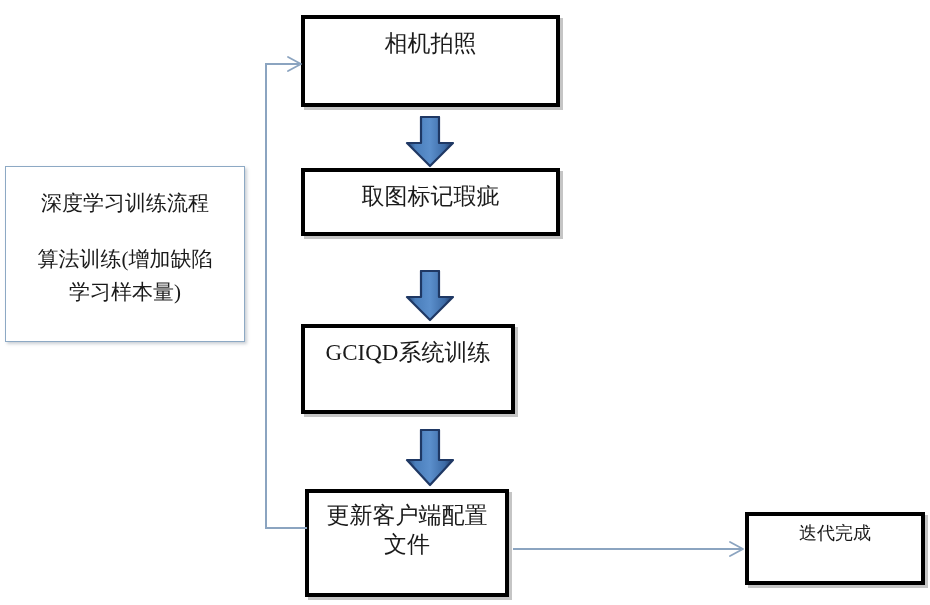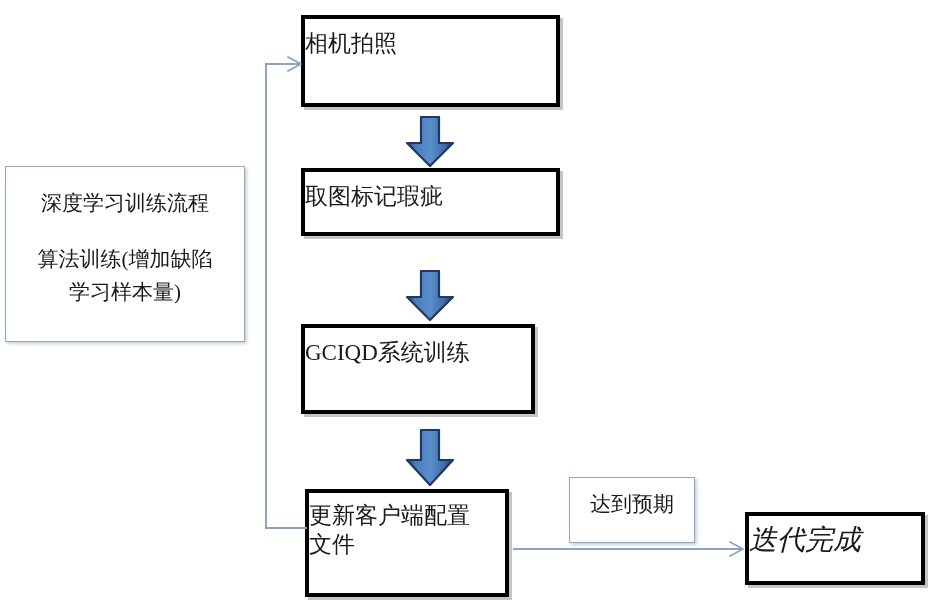--- a/index.html
+++ b/index.html
@@ -21,21 +21,21 @@
     position: absolute;
     box-sizing: border-box;
     background: #ffffff;
     border: 4px solid #000000;
     box-shadow: 3px 3px 0 0 rgba(150,150,150,0.55);
   }
   .proc-box .box-text {
     position: absolute;
     left: 0;
     right: 0;
-    text-align: left;
+    text-align: center;
     color: #1a1a1a;
     line-height: 1.25;
     white-space: pre-line;
   }
 
   
   .note-box {
     position: absolute;
     box-sizing: border-box;
     background: #ffffff;
@@ -82,35 +82,32 @@
   </div>
 
   <div class="proc-box" style="left:301px; top:15px; width:259px; height:92px;">
     <div class="box-text" style="top:11px; font-size:23px;">相机拍照</div>
   </div>
 
   <div class="proc-box" style="left:301px; top:168px; width:259px; height:68px;">
     <div class="box-text" style="top:11px; font-size:23px;">取图标记瑕疵</div>
   </div>
 
-  <div class="proc-box" style="left:301px; top:324px; width:234px; height:90px;">
+  <div class="proc-box" style="left:301px; top:324px; width:214px; height:90px;">
     <div class="box-text" style="top:11px; font-size:23px;">GCIQD系统训练</div>
   </div>
 
   <div class="proc-box" style="left:305px; top:489px; width:204px; height:108px;">
     <div class="box-text" style="top:9px; font-size:23px;">更新客户端配置
 文件</div>
   </div>
 
-  <div class="note-box" style="left:569px; top:477px; width:126px; height:66px;">
-    <div class="box-text" style="top:10px; font-size:21px;">达到预期</div>
-  </div>
 
   <div class="proc-box" style="left:745px; top:512px; width:180px; height:73px;">
-    <div class="box-text" style="top:6px; font-size:28px;font-style:italic;">迭代完成</div>
+    <div class="box-text" style="top:6px; font-size:18px;">迭代完成</div>
   </div>
 
   <div class="block-arrow" style="left:404px; top:116px; width:52px; height:52px;">
     <svg width="52" height="52" viewBox="0 0 52 52">
       <defs>
         <linearGradient id="ga1" x1="0" y1="0" x2="1" y2="0">
           <stop offset="0%" stop-color="#22406e"></stop>
           <stop offset="18%" stop-color="#4a7ebb"></stop>
           <stop offset="50%" stop-color="#5b8fcc"></stop>
           <stop offset="82%" stop-color="#3d6ba6"></stop>

